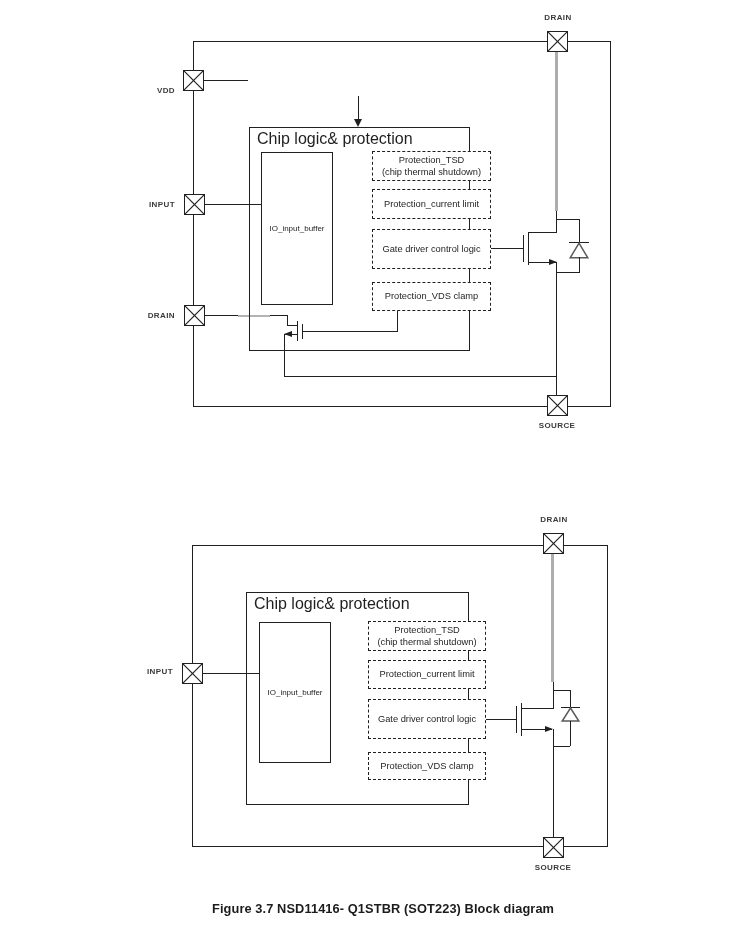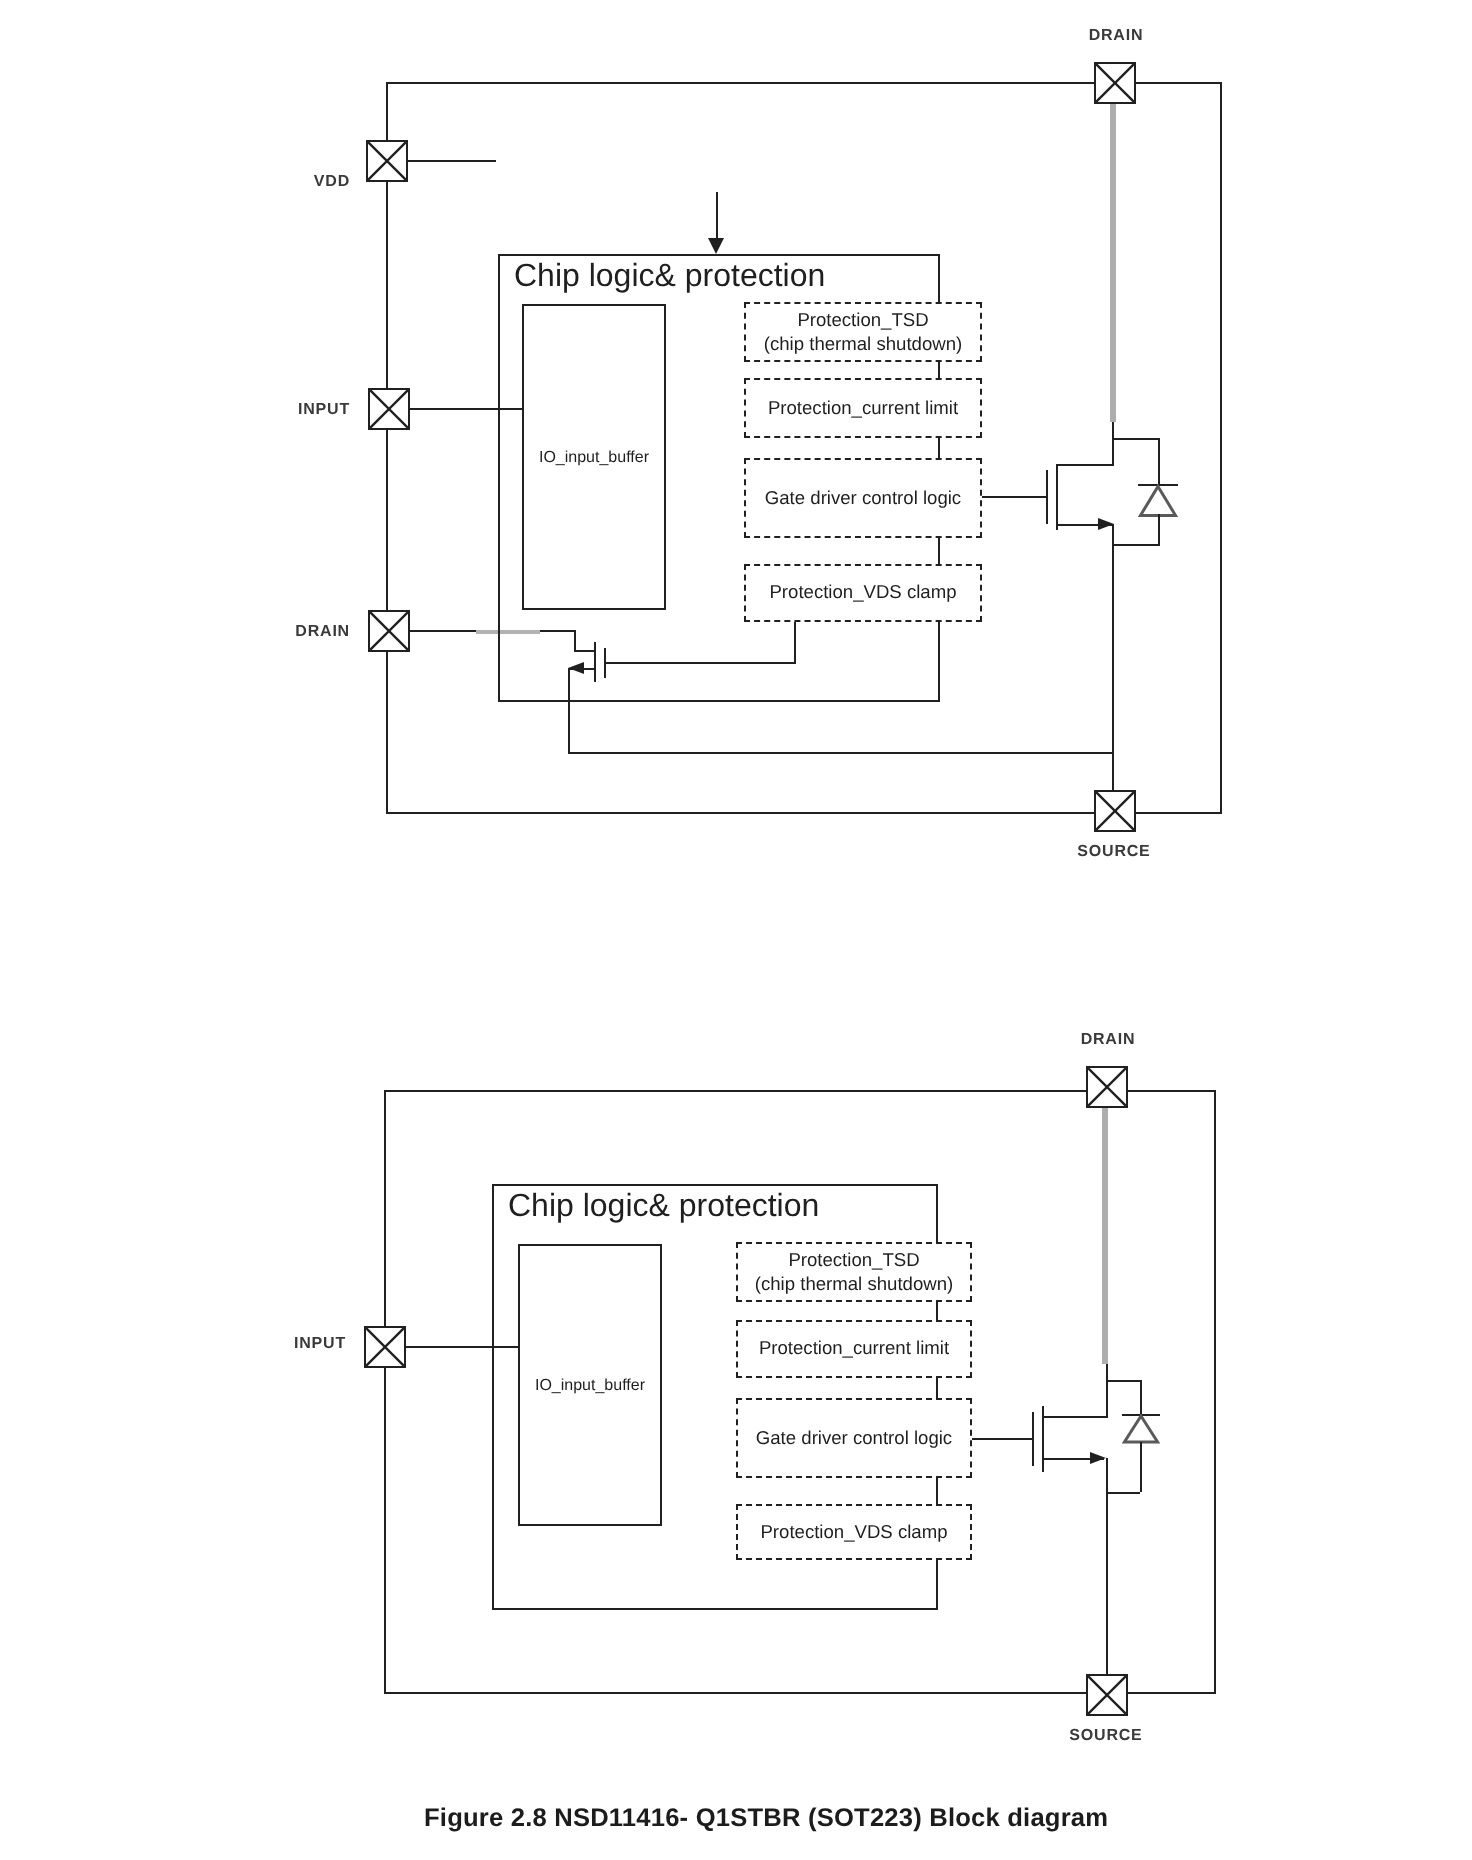--- a/index.html
+++ b/index.html
@@ -191,16 +191,16 @@
         <svg viewBox="0 0 21 21">
           <line x1="0" y1="0" x2="21" y2="21" stroke="#202020" stroke-width="1.3"></line>
           <line x1="21" y1="0" x2="0" y2="21" stroke="#202020" stroke-width="1.3"></line>
         </svg>
       </div>
 
     <div class="lbl" style="left:533px;top:515px;width:42px;text-align:center;">DRAIN</div>
     <div class="lbl" style="left:128px;top:667px;width:45px;text-align:right;">INPUT</div>
     <div class="lbl" style="left:529px;top:863px;width:48px;text-align:center;">SOURCE</div>
 
-    <div class="cap" style="left:212px;top:901px;">Figure 2.8 NSD11416- Q1STBR (SOT223) Block diagram</div>
+    <div class="cap" style="left:212px;top:901px;">Figure 3.7 NSD11416- Q1STBR (SOT223) Block diagram</div>
   </div>
 
 </div>
 
 </body></html>

